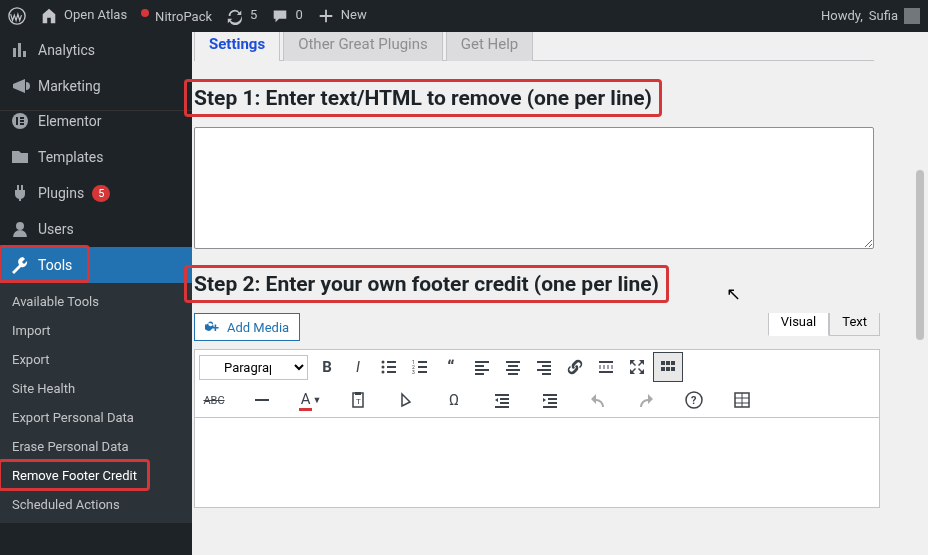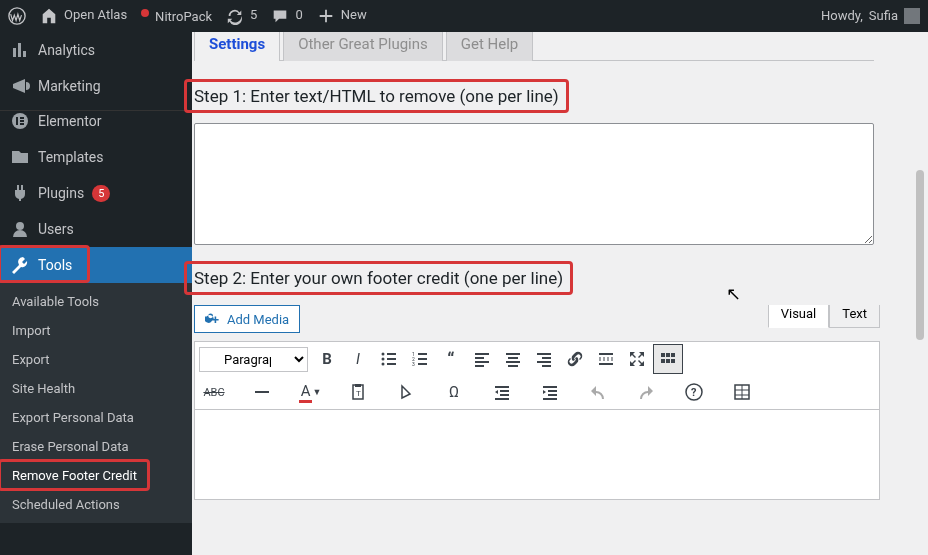--- a/index.html
+++ b/index.html
@@ -21,21 +21,21 @@
 .submenu{background:#2c3338;padding:4px 0}
 .submenu-item{padding:7px 12px;font-size:13px;cursor:pointer;color:#c3c4c7}
 .submenu-item.current{color:#fff;font-weight:400}
 .hl-red{border:3px solid #d63638;border-radius:4px;position:absolute;pointer-events:none}
 .content{position:absolute;left:160px;right:18px;top:32px;bottom:0;padding:0 20px;overflow:hidden}
 .tabs{display:flex;margin-left:14px;margin-top:-6px}
 .tab{border:1px solid #c3c4c7;border-bottom:none;padding:8px 14px;font-size:15px;background:#dcdcde;cursor:pointer;margin-right:3px}
 .tab.active{background:#f0f0f1;font-weight:700;color:#1d4ed8}
 .tab.inactive{color:#8e8e8e}
 .tab-line{border-bottom:1px solid #c3c4c7;margin-top:-1px;margin-bottom:20px;margin-left:14px;width:680px}
-.step-h{font-size:17px;font-weight:400;color:#1d2327;padding:5px 8px;display:inline-block}
+.step-h{font-size:21px;font-weight:700;color:#1d2327;padding:5px 8px;display:inline-block}
 .step-wrap{position:relative;display:inline-block;margin-bottom:12px}
 .ta1{width:680px;height:122px;border:1px solid #8c8f94;border-radius:2px;resize:both;font-size:14px;padding:6px;margin-bottom:18px;display:block;margin-left:14px}
 .add-media{border:1px solid #2271b1;background:#fff;color:#2271b1;padding:5px 10px;font-size:13px;cursor:pointer;display:inline-flex;align-items:center;gap:6px;margin-left:14px;margin-bottom:8px}
 .add-media svg{width:16px;height:16px;fill:#2271b1}
 .editor-tabs{float:right;margin-right:10px;margin-top:-2px}
 .ed-tab{border:1px solid #c3c4c7;padding:6px 12px;font-size:13px;cursor:pointer;background:#f0f0f1}
 .ed-tab.active{background:#fff;border-bottom-color:#fff}
 .toolbar{background:#fff;border:1px solid #c3c4c7;margin-left:14px;margin-right:10px;padding:2px 4px;display:flex;flex-wrap:wrap;align-items:center;gap:1px}
 .tb-select{font-size:13px;padding:3px 20px;border:1px solid #c3c4c7;width:109px;background:#fff;margin-right:3px}
 .tb-btn{width:30px;height:30px;display:flex;align-items:center;justify-content:center;cursor:pointer;color:#3c434a;font-size:15px}

